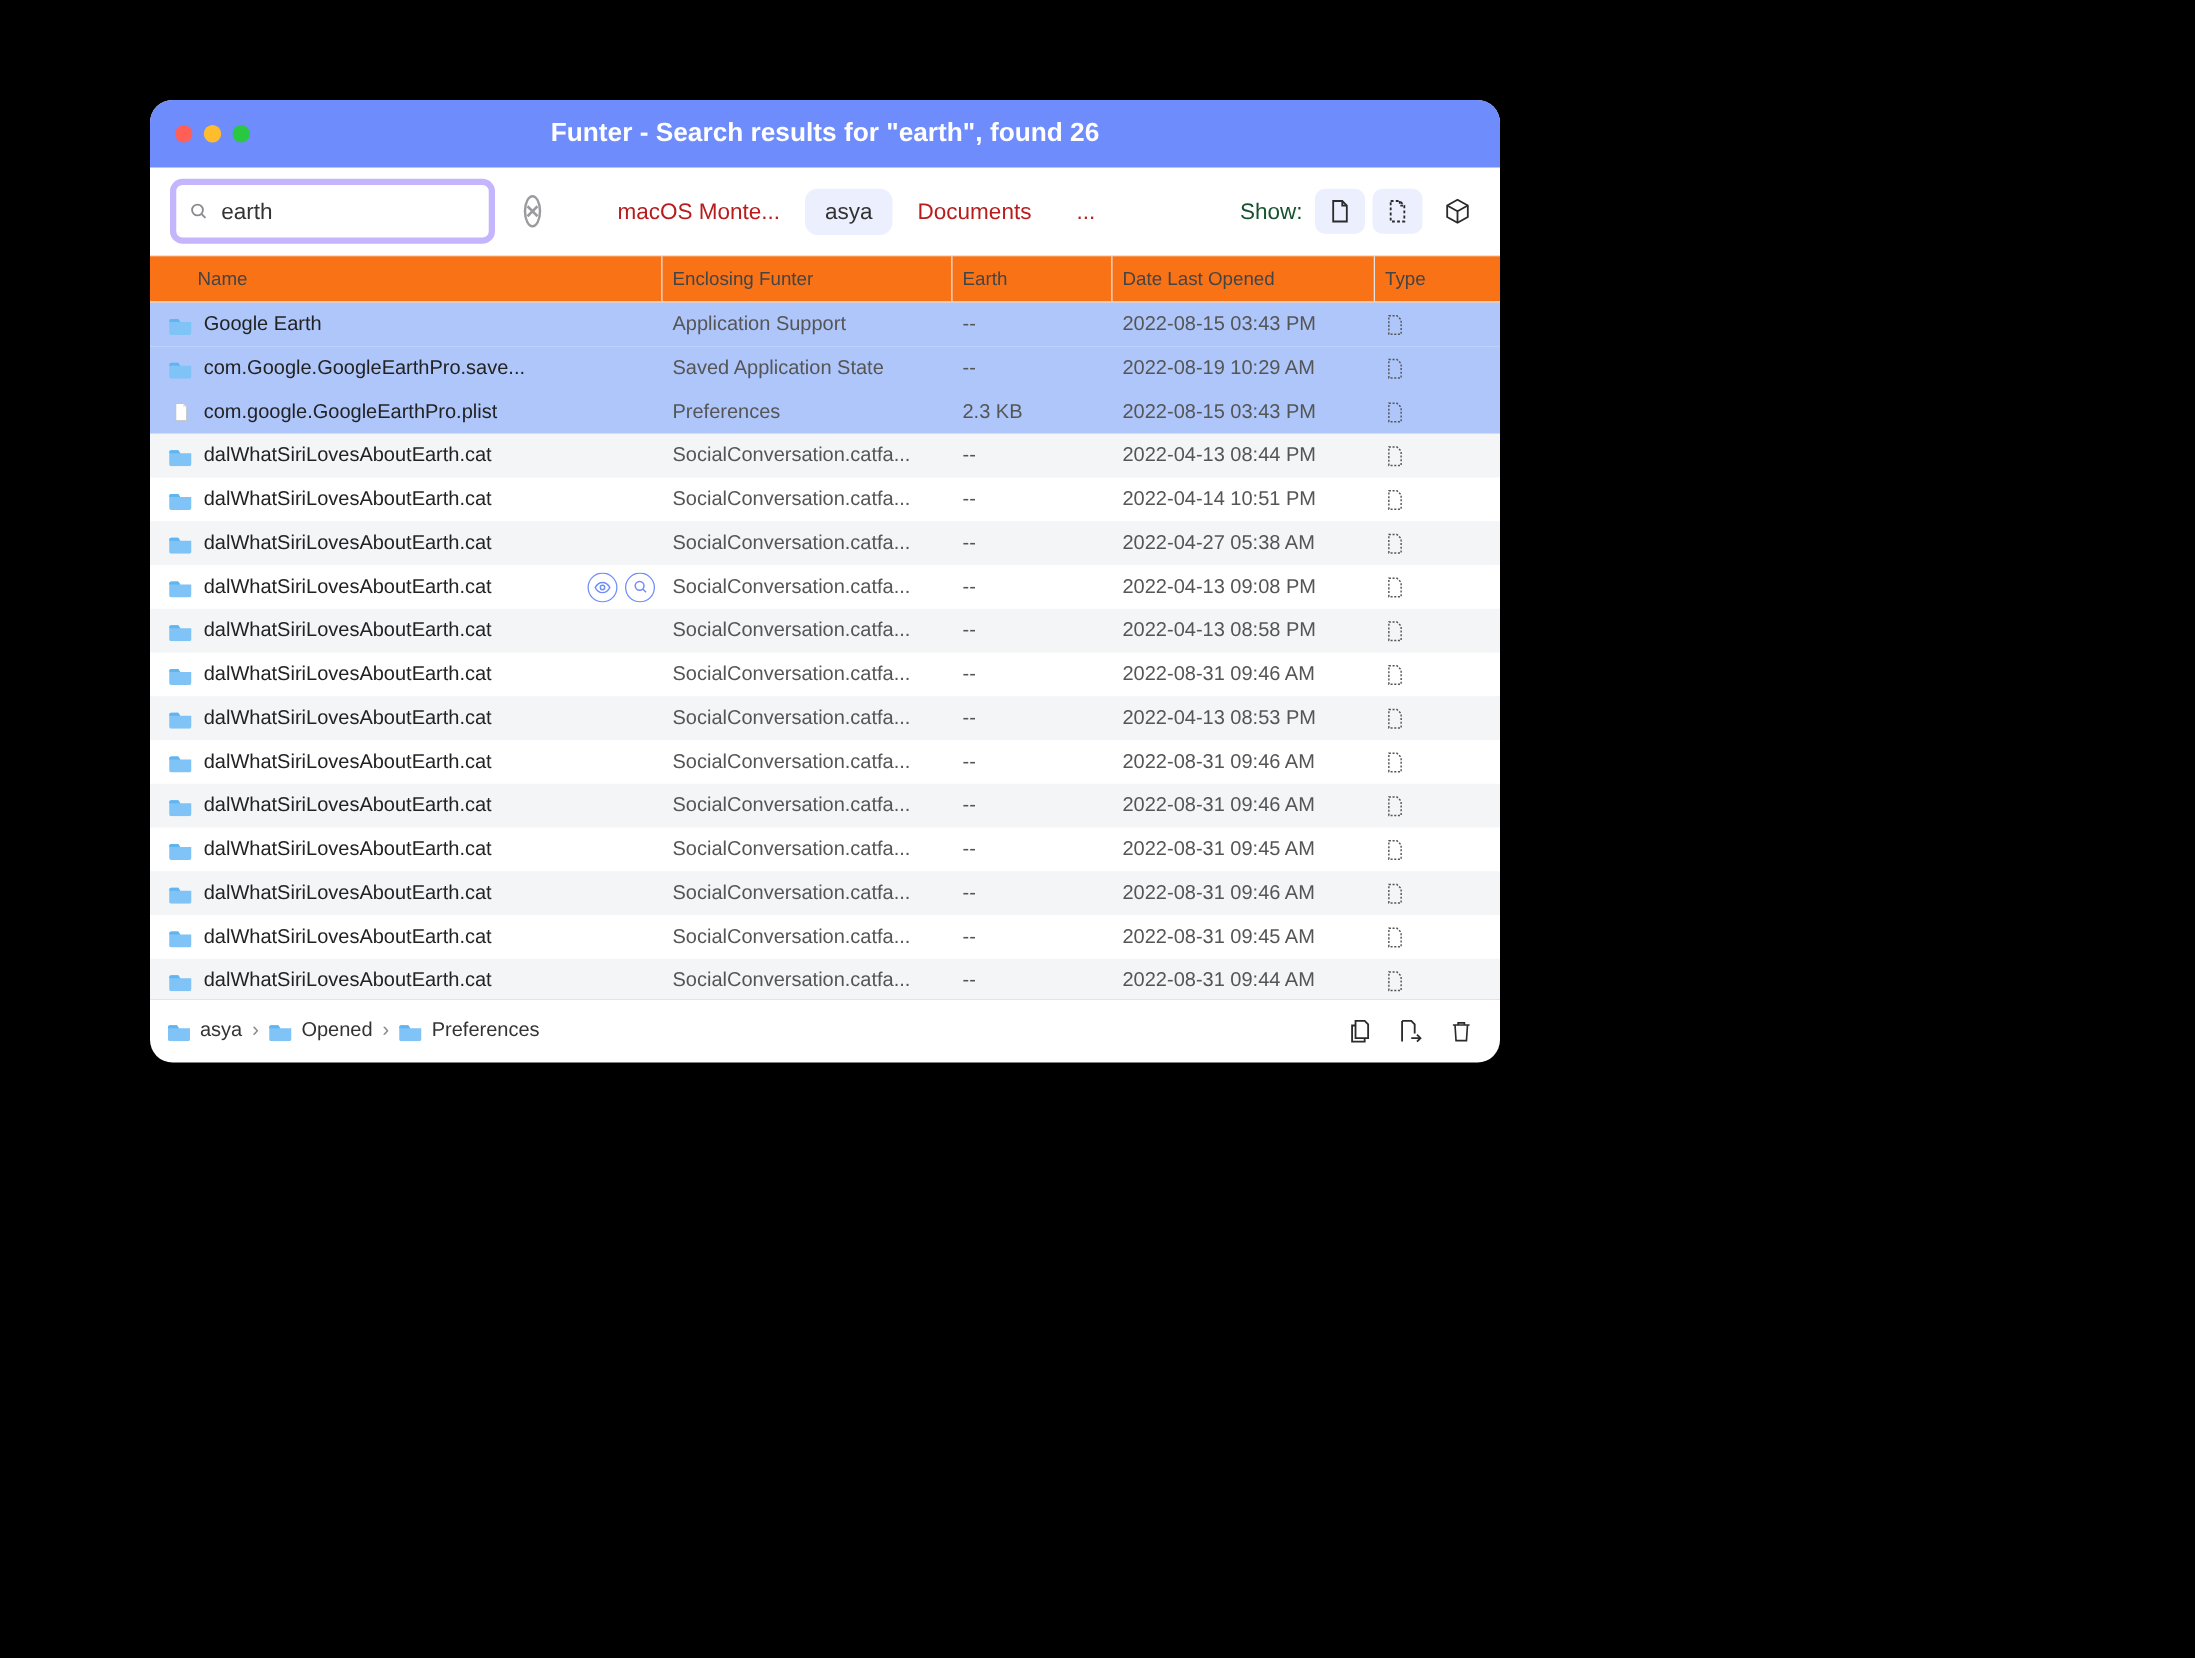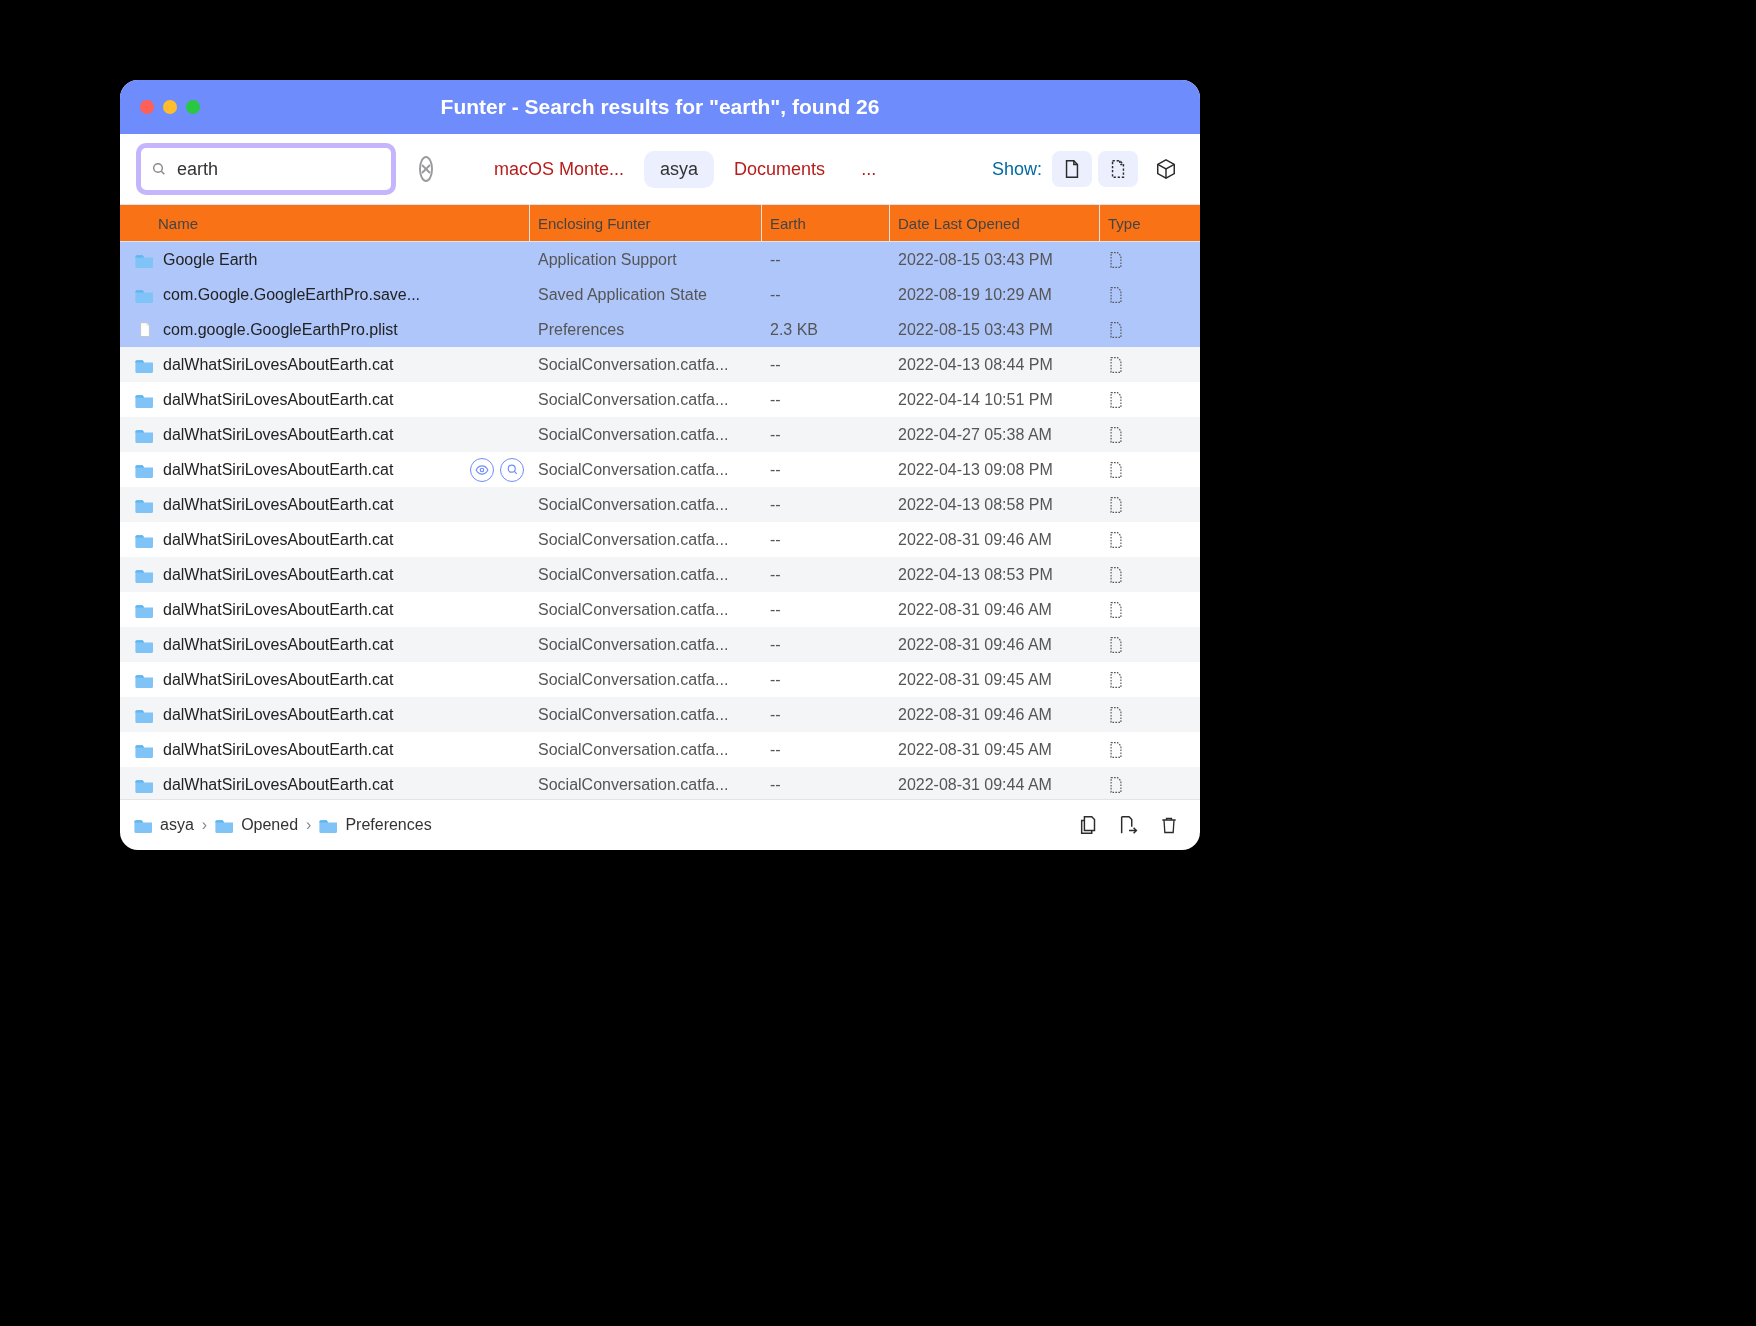--- a/index.html
+++ b/index.html
@@ -46,21 +46,21 @@
   }
   .search .clear{
     width:22px;height:22px;border:2px solid #9a9a9f;border-radius:50%;display:flex;align-items:center;justify-content:center;
     color:#9a9a9f;font-size:13px;cursor:pointer;
   }
   .scope{display:flex;align-items:center;gap:4px;margin-left:70px;}
   .scope .tab{padding:8px 16px;border-radius:10px;font-size:18px;color:#b91c1c;cursor:pointer;white-space:nowrap;}
   .scope .tab.active{background:var(--soft);color:#333;}
   .spacer{flex:1;}
   .show-group{display:flex;align-items:center;gap:10px;}
-  .show-label{font-size:18px;color:#0369a1;}
+  .show-label{font-size:18px;color:#14532d;}
   .seg{display:flex;gap:6px;}
   .seg .btn{width:40px;height:36px;border-radius:8px;display:flex;align-items:center;justify-content:center;cursor:pointer;}
   .seg .btn.active{background:var(--soft);}
   .icon-btn{width:36px;height:36px;border-radius:8px;display:flex;align-items:center;justify-content:center;cursor:pointer;color:#2b2b2b;}
   .headers{
     height:36px;background:#f97316;border-bottom:1px solid var(--border);display:flex;align-items:center;
     font-size:15px;color:#444;padding-left:30px;position:relative;
   }
   .headers .h{border-right:1px solid var(--border);height:100%;display:flex;align-items:center;box-sizing:border-box;padding-left:8px;}
   .col-name{width:380px;}

